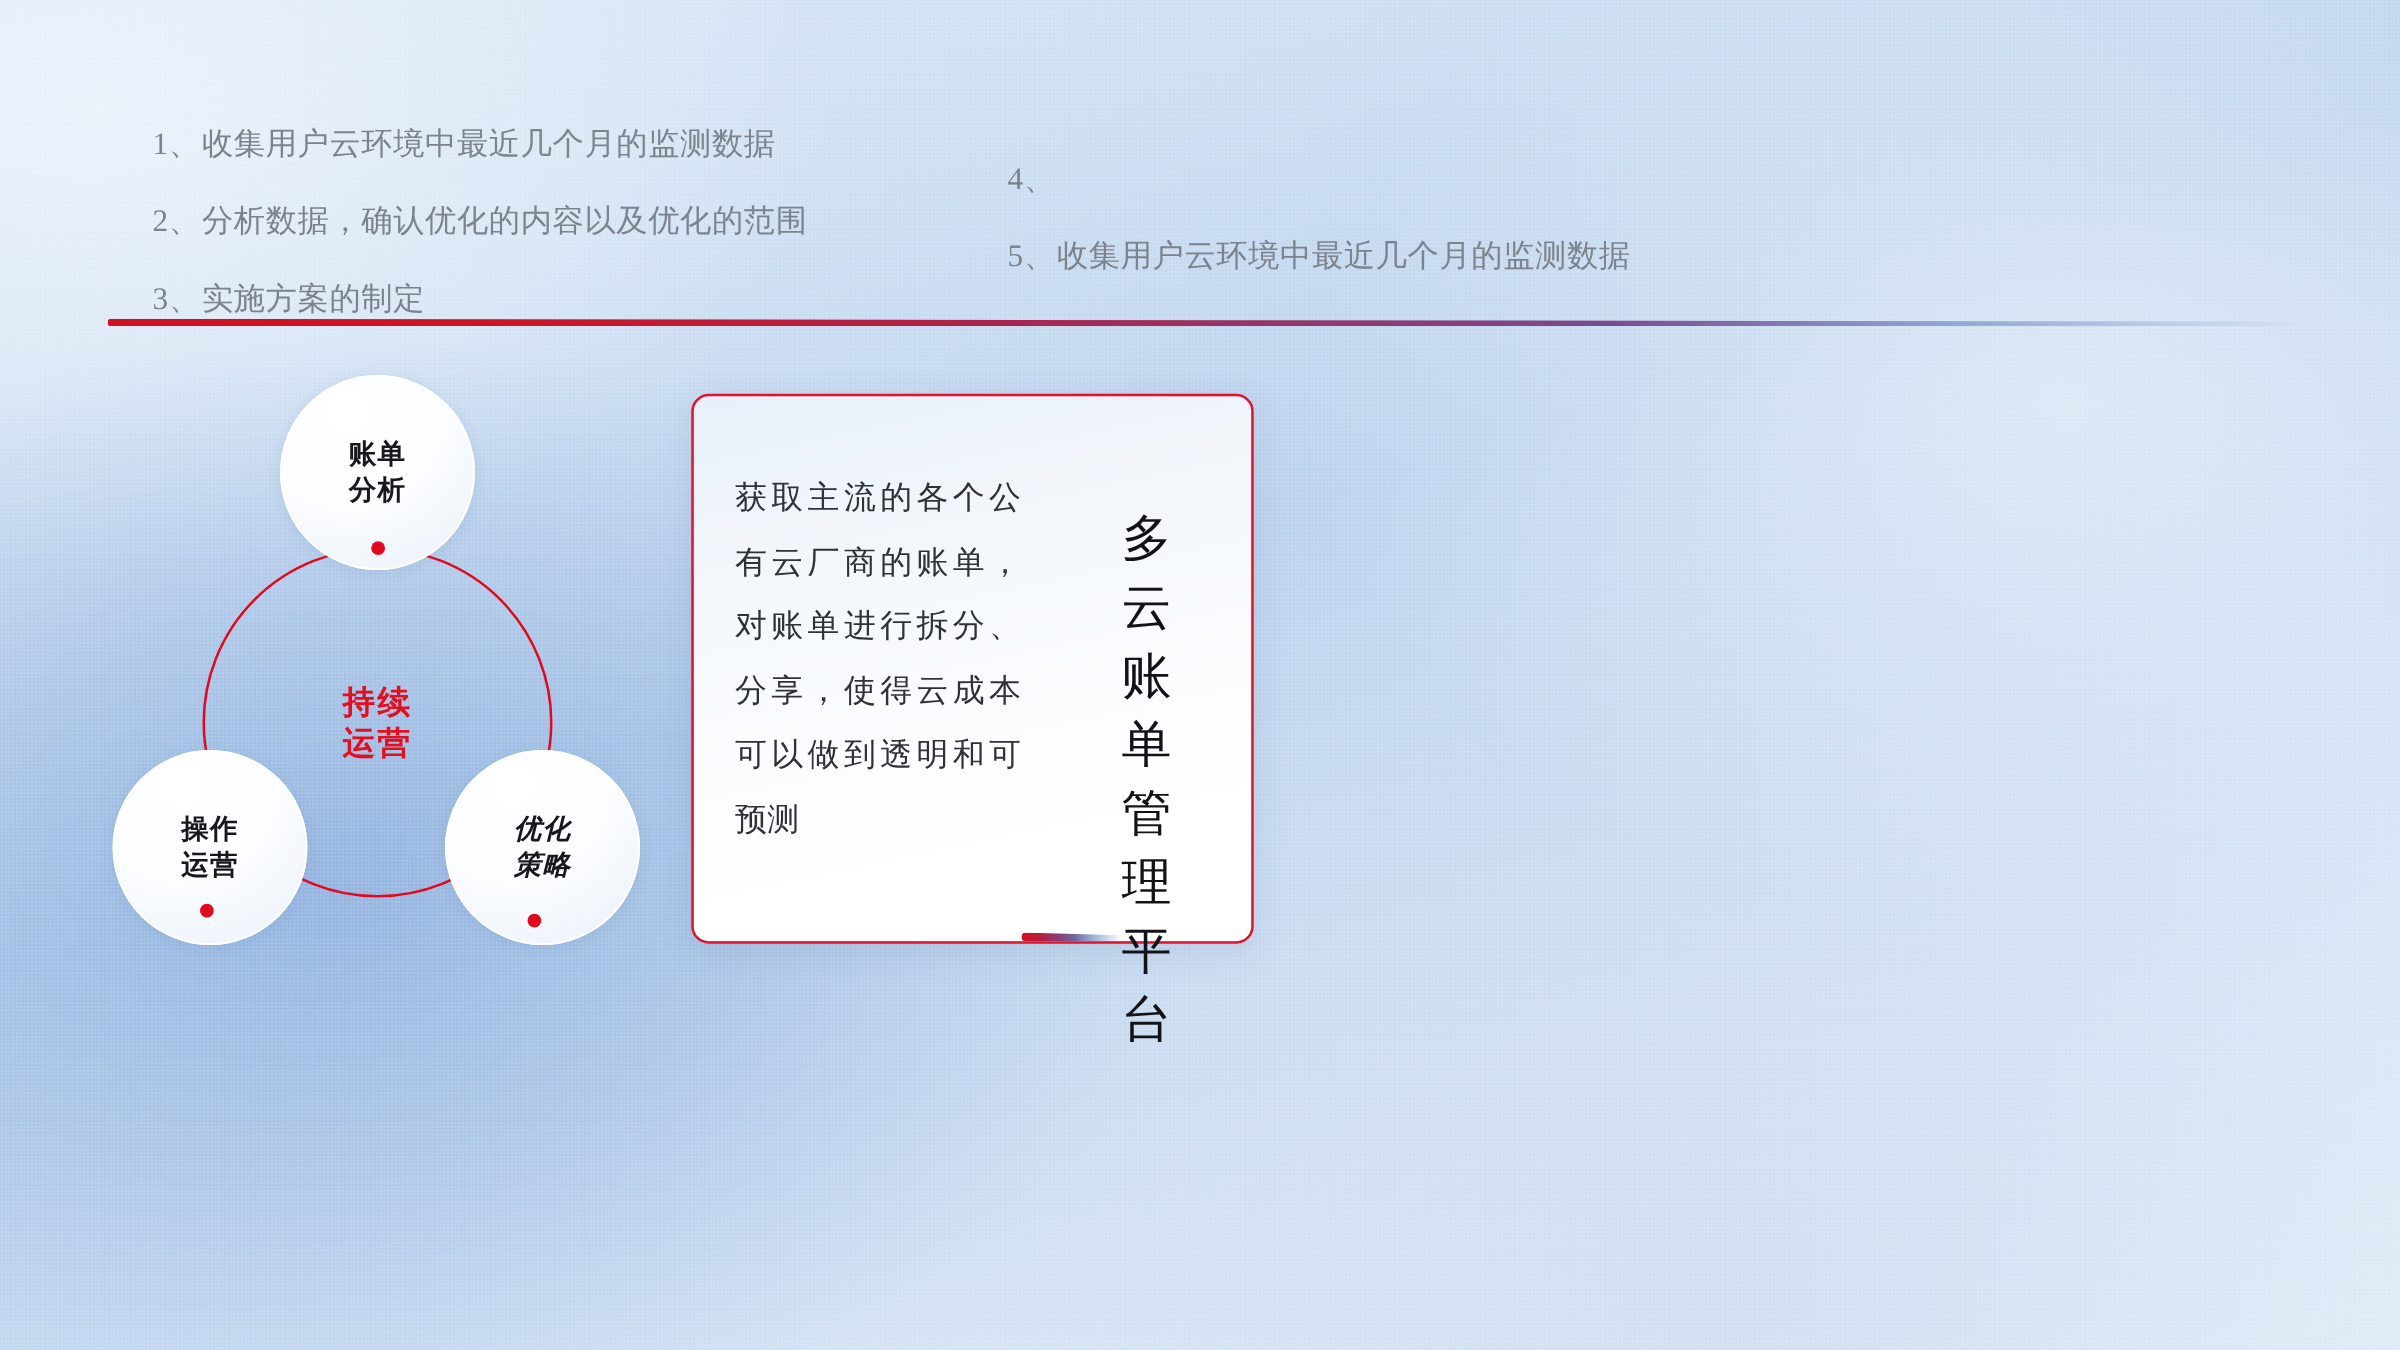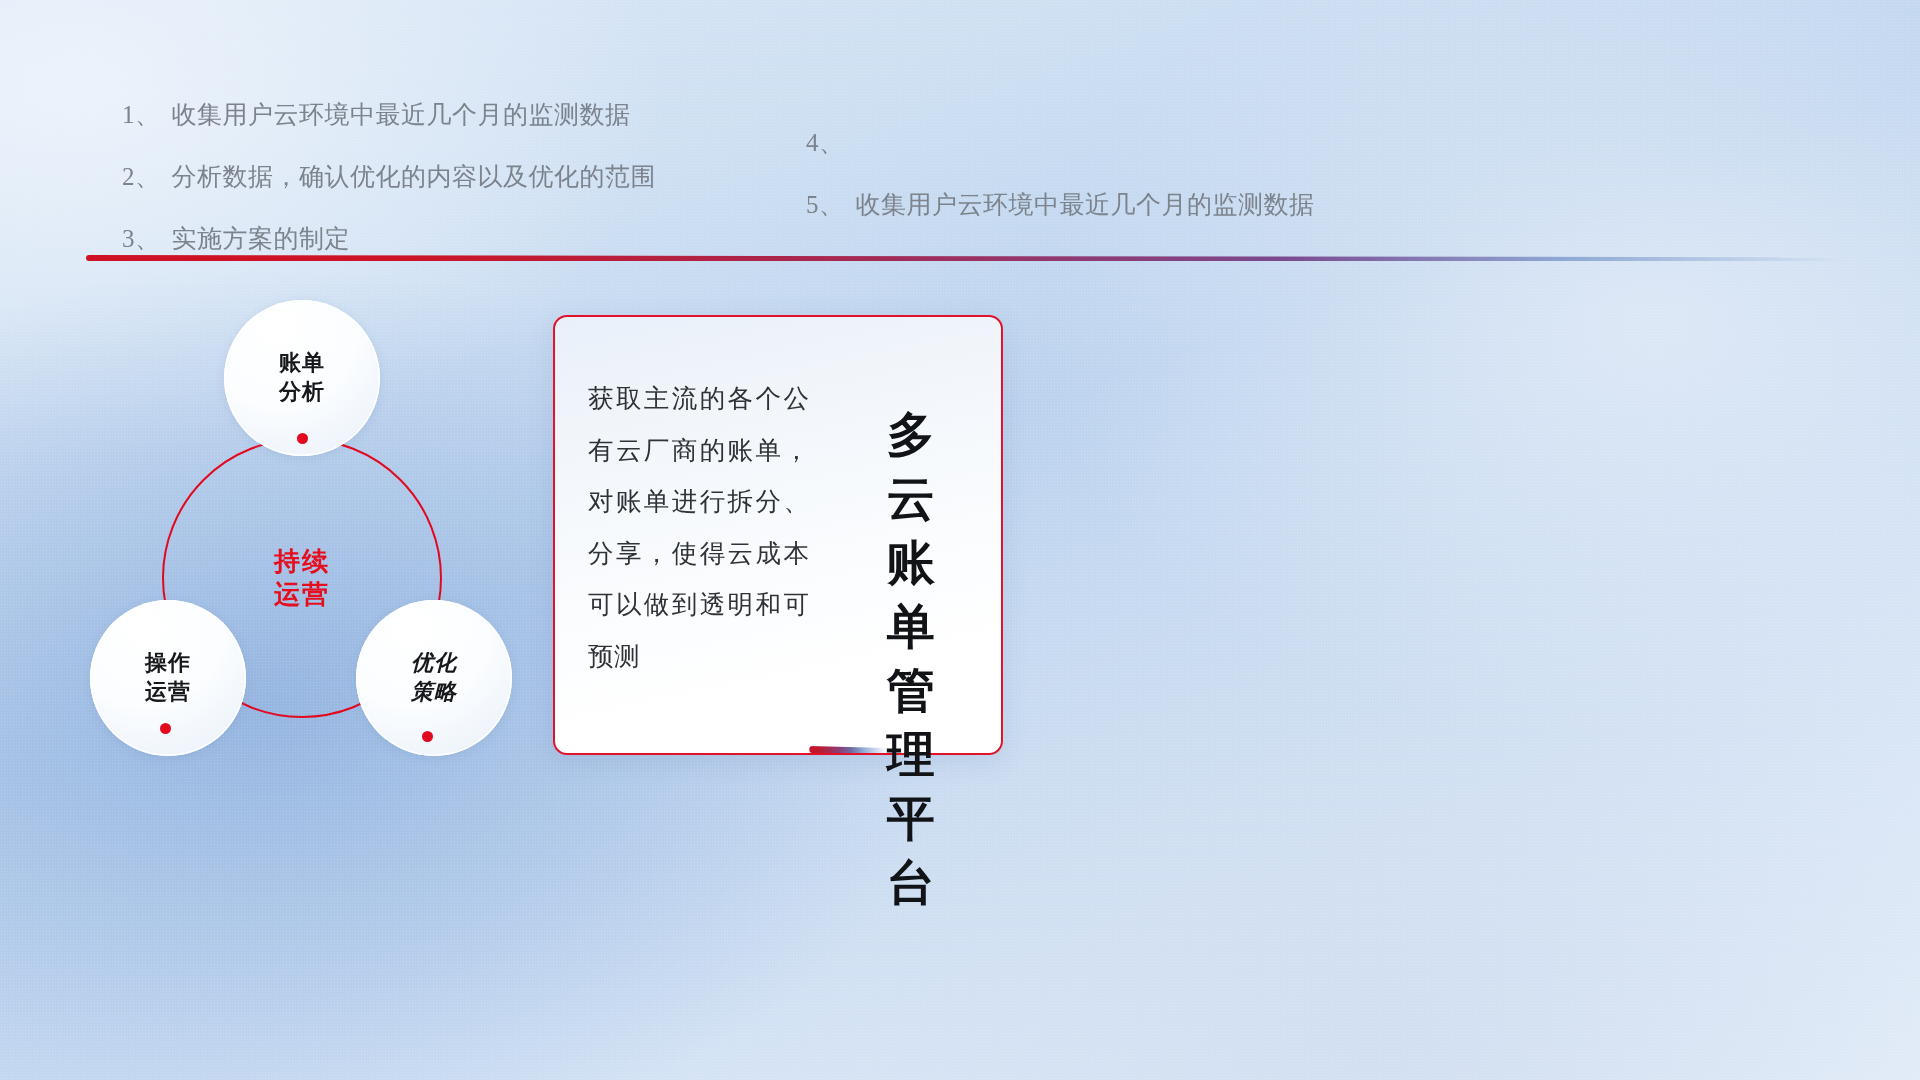--- a/index.html
+++ b/index.html
@@ -26,21 +26,21 @@
   }
   #stage { position: absolute; inset: 0; }
 
   
   .list-col { position: absolute; }
   .list-item {
     font-size: 25px; color: #7c838c; letter-spacing: .5px;
     white-space: nowrap; display: flex; align-items: baseline;
   }
   .list-item .num { font-family: "Liberation Serif", serif; font-size: 25px; }
-  .list-item .txt { margin-left: 11px; }
+  .list-item .txt { margin-left: 1px; }
   #col-left  { left: 122px; top: 98px; }
   #col-left .list-item { margin-bottom: 29px; }
   #col-right { left: 806px; top: 126px; }
   #col-right .list-item { margin-bottom: 29px; }
 
   
   #top-rule {
     position: absolute; left: 86px; top: 255px; width: 1760px; height: 6px;
     background: linear-gradient(90deg, #cf1124 0%, #cc1426 18%, #a32a55 45%, #7a4a8f 68%, #8fa9d4 84%, rgba(220,232,246,0) 100%);
     border-radius: 3px;
@@ -100,21 +100,21 @@
   .card-body {
     font-size: 25.5px; color: #2f3338; line-height: 2.02;
     letter-spacing: .4px; text-align: justify; text-align-last: left;
   }
   .card-rule {
     margin-top: auto; height: 7px; border-radius: 4px; width: 100%;
     background: linear-gradient(90deg, #cf1124 0%, #bd1a32 14%, #8c3d73 38%, #6d6aa6 54%, #9ab4d8 72%, rgba(255,255,255,0) 100%);
     clip-path: polygon(0 0, 100% 30%, 100% 100%, 0 100%);
   }
   .card-title {
-    font-size: 48px; font-weight: 700; color: #111317;
+    font-size: 40px; font-weight: 400; color: #111317;
     letter-spacing: 2px; padding: 30px 0 46px 0;
   }
 </style>
 </head>
 <body>
 
 <div id="grain"></div>
 
 <div id="stage">
 

